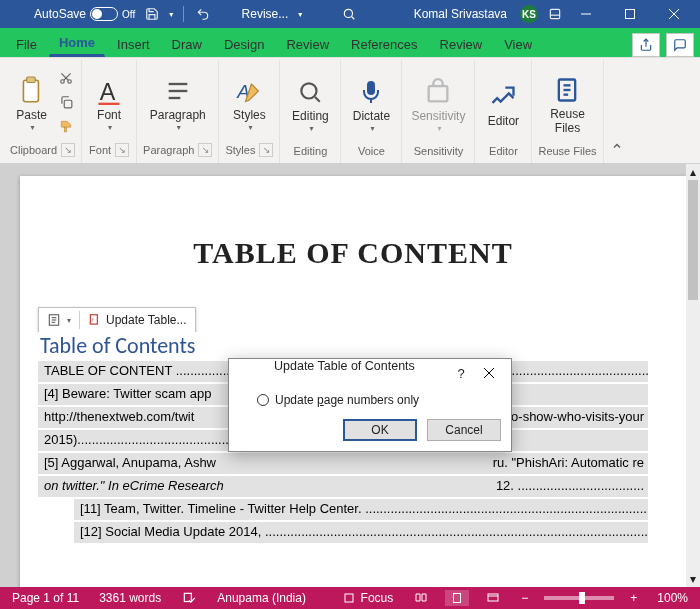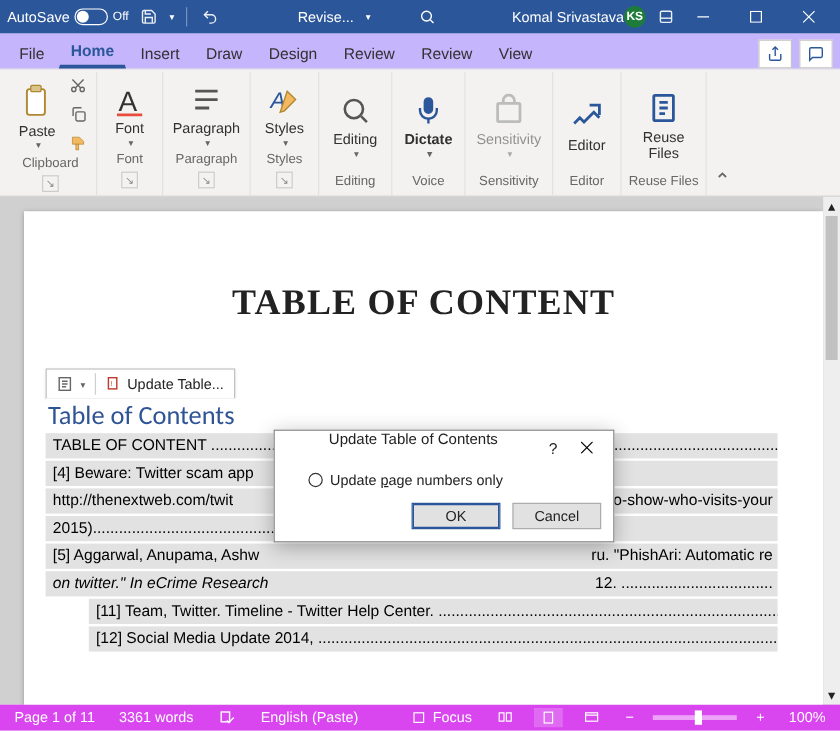--- a/index.html
+++ b/index.html
@@ -1,41 +1,41 @@
 <!DOCTYPE html>
 <html><head>
 <meta charset="utf-8">
 <style>
   * { box-sizing: border-box; font-family: "Segoe UI", Arial, sans-serif; }
   body { margin:0; padding:0; background:#fff; width:700px; height:609px; overflow:hidden; font-size:12px; color:#222;}
   
   .titlebar { height:28px; background:#2b579a; color:#fff; display:flex; align-items:center; padding:0 4px; font-size:12px; }
-  .titlebar .left { display:flex; align-items:center; gap:6px; }
+  .titlebar .left { display:flex; align-items:center; gap:6px;margin-left:28px; }
   .titlebar .mid { flex:1; display:flex; align-items:center; gap:8px; justify-content:center; }
   .titlebar .right { display:flex; align-items:center; gap:0; }
   .autosave-toggle { display:flex; align-items:center; gap:4px; border-radius:10px; padding:1px 2px; }
   .switch { width:28px; height:14px; border:1px solid #fff; border-radius:10px; position:relative; background:#2b579a; }
   .switch .knob { position:absolute; width:10px; height:10px; background:#fff; border-radius:50%; top:1px; left:1px; }
   .qat-icon { width:18px; height:18px; display:flex; align-items:center; justify-content:center; color:#fff; opacity:.9; }
   .qat-sep { width:1px; height:16px; background:rgba(255,255,255,.35); margin:0 4px;}
   .avatar { width:18px; height:18px; border-radius:50%; background:#1e7c3a; color:#fff; display:flex; align-items:center; justify-content:center; font-size:10px; font-weight:600; }
   .winbtn { width:44px; height:28px; display:flex; align-items:center; justify-content:center; color:#fff; }
   .titlebar .search { color:#fff; display:flex; align-items:center; gap:4px; }
   
-  .tabbar { height:30px; background:#c4b5fd; border-bottom:1px solid #e1e1e1; display:flex; align-items:flex-end; padding:0 6px; gap:2px;}
+  .tabbar { height:30px; background:#22c55e; border-bottom:1px solid #e1e1e1; display:flex; align-items:flex-end; padding:0 6px; gap:2px;}
   .tabbar .tab { padding:6px 9px 4px; font-size:13px; color:#323130; border:1px solid transparent;}
   .tabbar .tab.active { color:#2b579a; border-bottom:3px solid #2b579a; font-weight:700;}
   .tabbar .spacer { flex:1;}
   .tabbar .endbtn { width:28px; height:24px; display:flex; align-items:center; justify-content:center; border:1px solid #c8c6c4; margin-left:4px; background:#fff;}
   
   .ribbon { height:106px; background:#f3f2f1; border-bottom:1px solid #d0d0d0; display:flex; align-items:stretch; padding:2px 4px 0;}
   .group { display:flex; flex-direction:column; align-items:center; padding:2px 6px; border-right:1px solid #e1e1e1;}
   .group:last-child{border-right:none;}
   .group-body{ flex:1; display:flex; align-items:center; gap:4px;}
-  .group-label{ font-size:11px; color:#666; padding:2px 0 4px; display:flex; align-items:center; gap:4px;flex-direction:column;}
+  .group-label{ font-size:11px; color:#666; padding:2px 0 4px; display:flex; align-items:center; gap:4px;}
   .bigbtn { display:flex; flex-direction:column; align-items:center; justify-content:flex-start; width:50px; padding-top:4px; }
   .bigbtn .ico { width:32px; height:32px; display:flex; align-items:center; justify-content:center; }
   .bigbtn .lbl { font-size:12px; color:#323130; text-align:center; line-height:1.1; margin-top:2px;}
   .tiny { width:18px; height:18px; display:flex; align-items:center; justify-content:center; }
   .caret { font-size:8px; color:#666; margin-left:2px;}
   .dlglauncher { width:14px; height:14px; border:1px solid #ccc; display:flex; align-items:center; justify-content:center; font-size:9px; color:#888;}
   .ribbon-right { display:flex; flex-direction:column; justify-content:flex-end; align-items:flex-end; padding:4px 4px 8px;}
   
   .docarea { position:relative; background:#d0d0d0; height:423px; overflow:hidden;}
   .page { position:absolute; top:12px; left:20px; right:14px; height:600px; background:#fff; box-shadow:0 1px 4px rgba(0,0,0,.3); padding:60px 48px 24px;}
@@ -56,21 +56,21 @@
   .dialog-body .msg { margin-bottom:8px; line-height:1.3;}
   .radio-row { display:flex; align-items:center; gap:6px; margin:2px 0 2px 18px;}
   .radio { width:12px; height:12px; border:1px solid #333; border-radius:50%; display:flex; align-items:center; justify-content:center;}
   .radio.sel::after{content:""; width:6px; height:6px; background:#000; border-radius:50%;}
   .radio-label u { text-decoration:underline;}
   .radio-focus { border:1px dotted #000; padding:0 1px;}
   .dialog-buttons { display:flex; justify-content:flex-end; gap:10px; margin-top:12px;}
   .dbtn2 { width:74px; height:22px; border:1px solid #adadad; background:#e1e1e1; display:flex; align-items:center; justify-content:center; font-size:12px;}
   .dbtn2.primary { border:1.5px solid #2b579a; box-shadow:inset 0 0 0 1px #2b579a;}
   
-  .statusbar { height:22px; background:#d946ef; color:#fff; display:flex; align-items:center; font-size:12px; padding:0 8px; gap:12px;}
+  .statusbar { height:22px; background:#be185d; color:#fff; display:flex; align-items:center; font-size:12px; padding:0 8px; gap:12px;}
   .statusbar .sp{flex:1;}
   .statusbar .sbtn{ display:flex; align-items:center; gap:4px; padding:0 4px;}
   .status-icon { width:16px; height:16px; display:flex; align-items:center; justify-content:center;}
   .zoom-slider { width:70px; height:4px; background:rgba(255,255,255,.5); position:relative;}
   .zoom-slider .thumb{ position:absolute; left:50%; top:-4px; width:6px; height:12px; background:#fff;}
   
   svg { display:block; }
 </style>
 </head>
 <body>
@@ -104,21 +104,21 @@
     <span>Revise...</span>
     <span class="caret" style="color:#fff;">▾</span>
     <span style="width:24px;"></span>
     <span class="search">
       <svg width="14" height="14" viewBox="0 0 24 24" fill="none" stroke="#fff" stroke-width="2">
           <circle cx="11" cy="11" r="7"></circle>
           <line x1="21" y1="21" x2="16.65" y2="16.65"></line>
         </svg>
     </span>
   </div>
-  <div class="left" style="gap:0; margin-right:8px;align-items:center;">
+  <div class="left" style="gap:13px; margin-right:8px;align-items:center;">
     <span>Komal Srivastava</span>
     <div class="avatar">
         <span>KS</span>
       </div>
   </div>
   <div class="qat-icon">
     <svg width="14" height="14" viewBox="0 0 24 24" fill="none" stroke="#fff" stroke-width="2">
         <rect x="4" y="4" width="16" height="16" rx="2"></rect>
         <path d="M4 14h16"></path>
       </svg>
@@ -143,20 +143,21 @@
   </div>
 </div>
 
 <div class="tabbar">
   <div class="tab">File</div>
   <div class="tab active">Home</div>
   <div class="tab">Insert</div>
   <div class="tab">Draw</div>
   <div class="tab">Design</div>
   <div class="tab">Review</div>
+  <div class="tab">References</div>
   <div class="tab">Review</div>
   <div class="tab">View</div>
   <div class="spacer"></div>
   <div class="endbtn">
     <svg width="14" height="14" viewBox="0 0 24 24" fill="none" stroke="#2b579a" stroke-width="2">
         <path d="M4 12v7a2 2 0 0 0 2 2h12a2 2 0 0 0 2-2v-7"></path>
         <polyline points="16 6 12 2 8 6"></polyline>
         <line x1="12" y1="2" x2="12" y2="15"></line>
       </svg>
   </div>
@@ -281,21 +282,21 @@
         <span class="caret">▾</span>
       </div>
     </div>
     <div class="group-label">
         <span>Editing</span>
       </div>
   </div>
 
   <div class="group">
     <div class="group-body">
-      <div class="bigbtn" style="width:48px;font-weight:bold;">
+      <div class="bigbtn" style="width:48px;">
         <div class="ico">
             <svg width="24" height="28" viewBox="0 0 24 24" fill="none" stroke="#2b579a" stroke-width="2">
               <rect x="9" y="2" width="6" height="12" rx="3" fill="#2b579a"></rect>
               <path d="M5 10v2a7 7 0 0 0 14 0v-2"></path>
               <line x1="12" y1="19" x2="12" y2="23"></line>
             </svg>
           </div>
         <div class="lbl">Dictate</div>
         <span class="caret">▾</span>
       </div>
@@ -453,21 +454,21 @@
     </div>
   <div class="sbtn">
     <span class="status-icon">
         <svg width="14" height="14" viewBox="0 0 24 24" fill="none" stroke="#fff" stroke-width="2">
           <rect x="4" y="4" width="12" height="14"></rect>
           <polyline points="12 16 15 19 22 12"></polyline>
         </svg>
       </span>
   </div>
   <div class="sbtn">
-      <span>English (Paste)</span>
+      <span>Anupama (India)</span>
     </div>
   <div class="sp"></div>
   <div class="sbtn">
     <span class="status-icon">
         <svg width="12" height="12" viewBox="0 0 24 24" fill="none" stroke="#fff" stroke-width="2">
           <rect x="4" y="4" width="16" height="16"></rect>
         </svg>
       </span>
     <span>Focus</span>
   </div>

